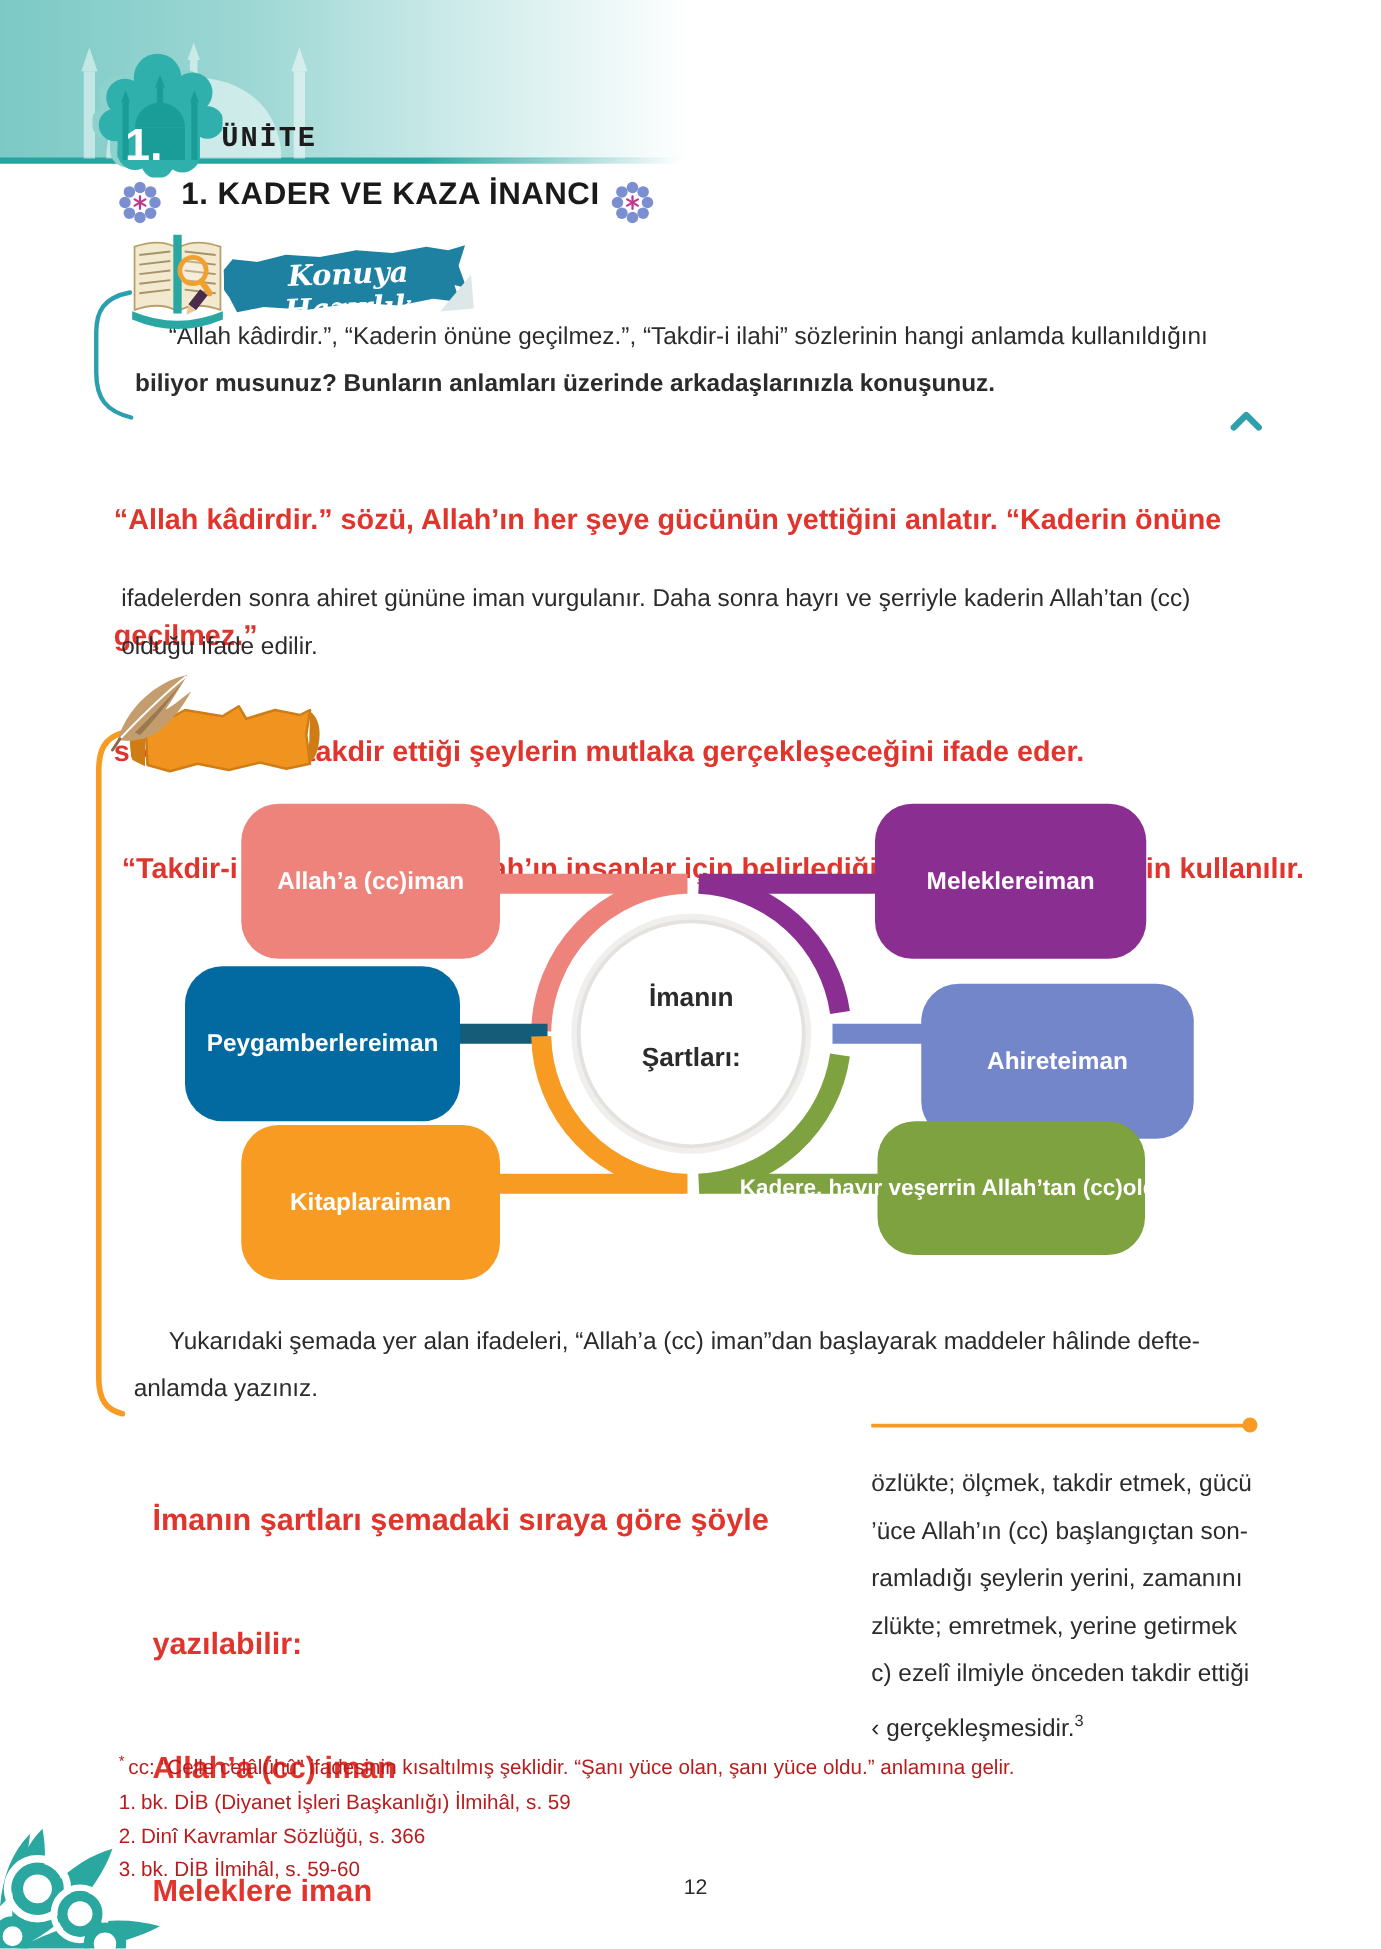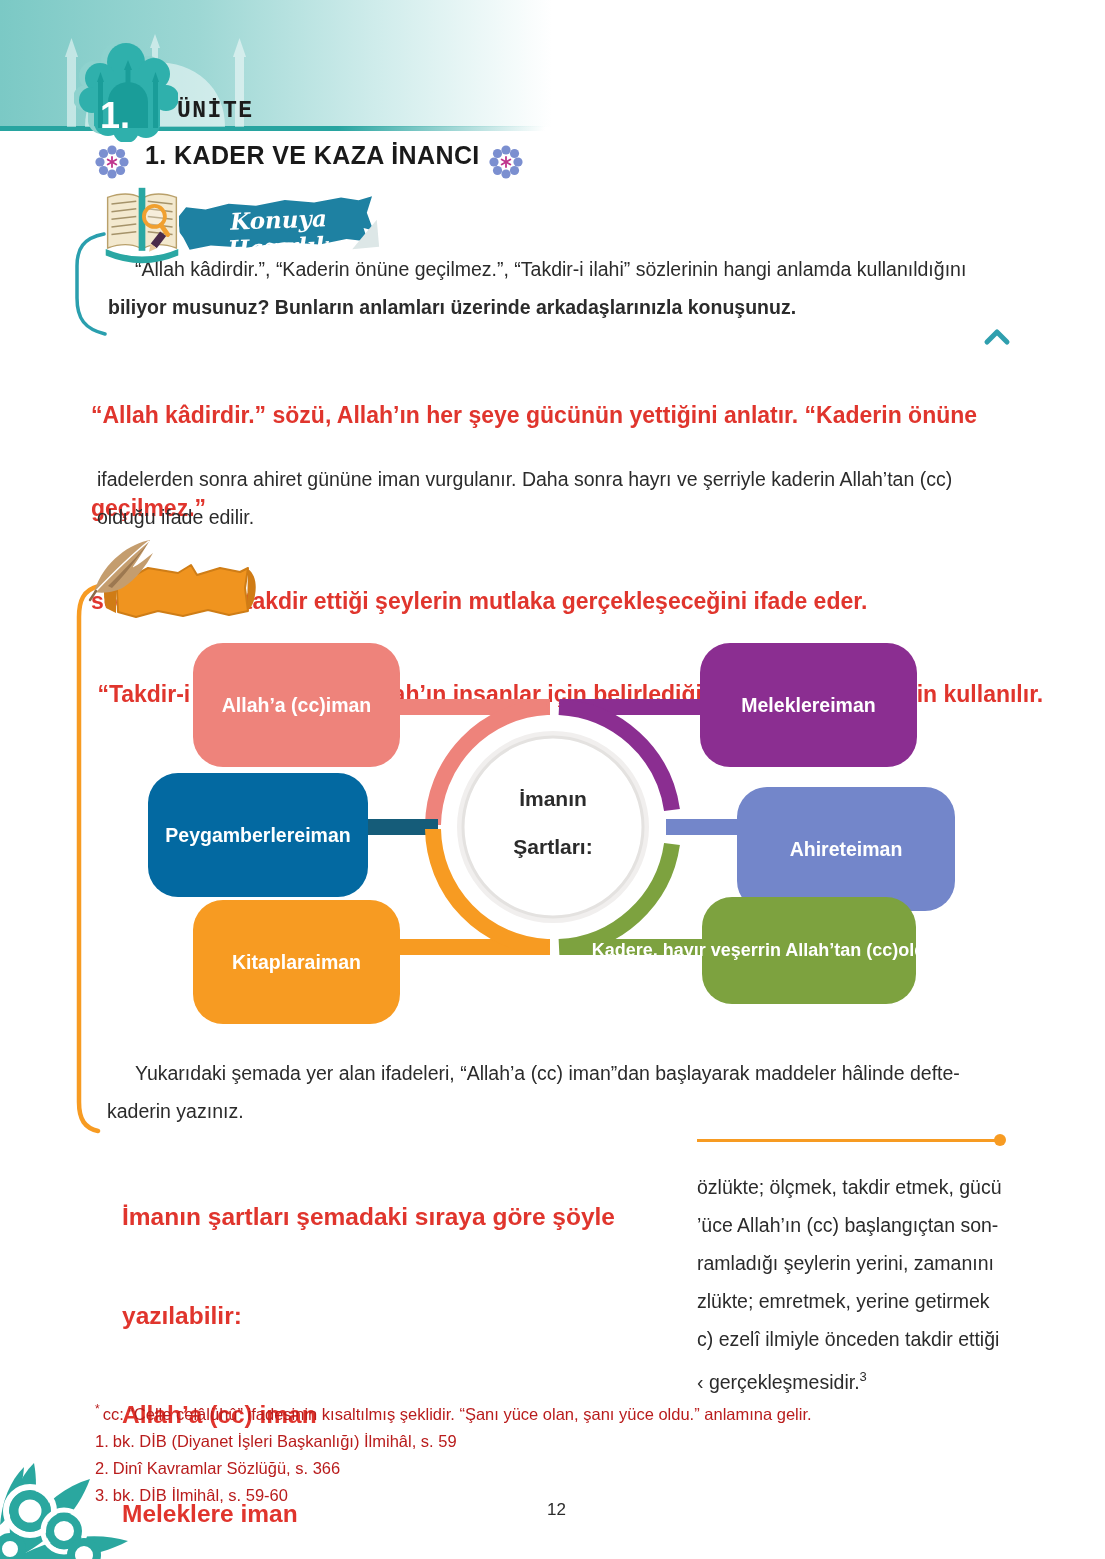--- a/index.html
+++ b/index.html
@@ -263,21 +263,21 @@
     <div class="bl">Kitaplara</div>
     <div class="bl">iman</div>
   </div>
   <div class="dbox small" style="left:702px;top:897px;width:214px;height:107px;background:#7da23f;">
     <div class="bl">Kadere, hayır ve</div>
     <div class="bl">şerrin Allah’tan (cc)</div>
     <div class="bl">olduğuna iman</div>
   </div>
 
   <div class="tline" style="left:135px;top:1062px;">Yukarıdaki şemada yer alan ifadeleri, “Allah’a (cc) iman”dan başlayarak maddeler hâlinde defte-</div>
-  <div class="tline" style="left:107px;top:1100px;">kaderin yazınız.</div>
+  <div class="tline" style="left:107px;top:1100px;">anlamda yazınız.</div>
 
   <div class="divider"></div>
   <div class="divider-dot"></div>
 
   <div class="red-block red-2">
     <div>İmanın şartları şemadaki sıraya göre şöyle</div>
     <div>yazılabilir:</div>
     <div>Allah’a (cc) iman</div>
     <div>Meleklere iman</div>
     

